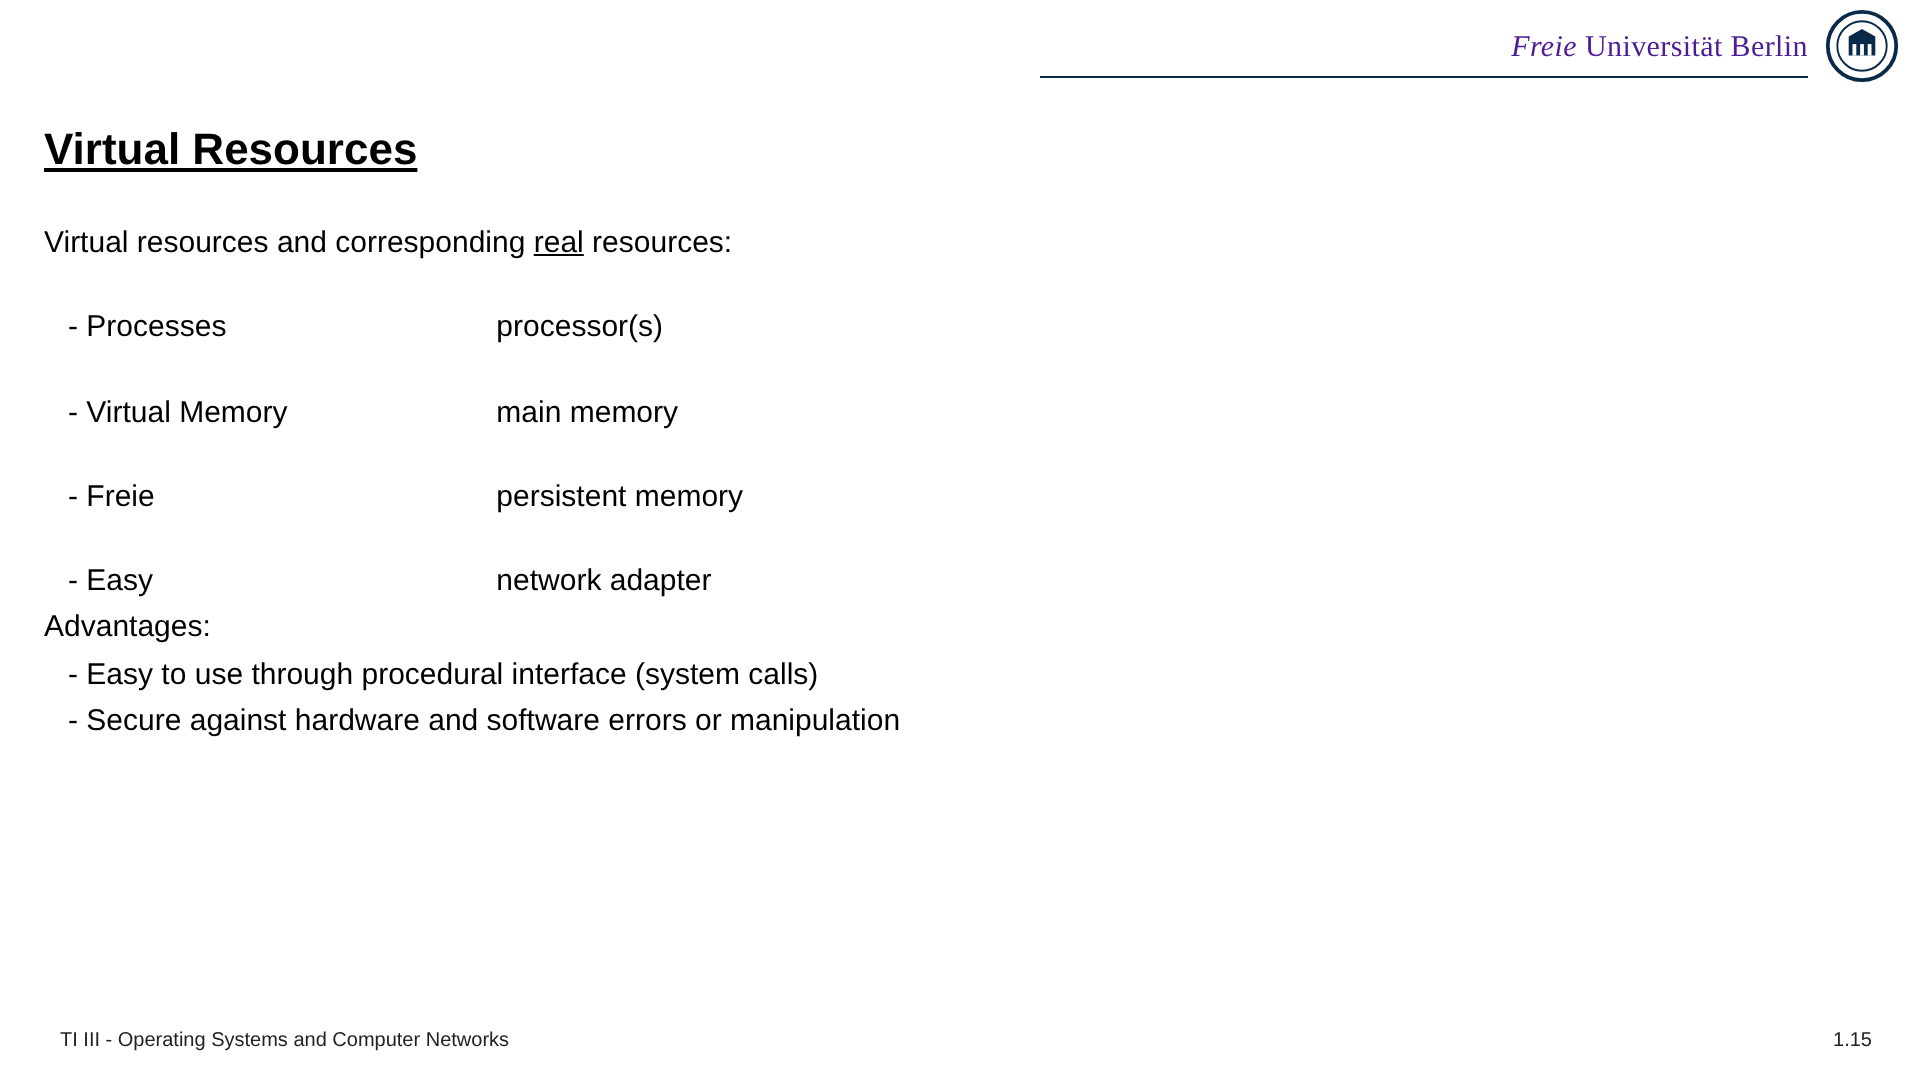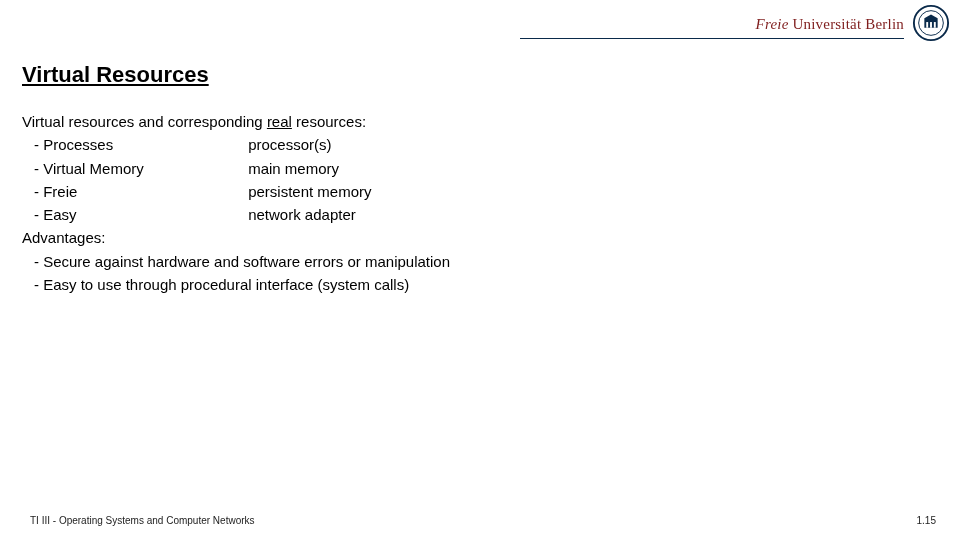--- a/index.html
+++ b/index.html
@@ -19,21 +19,21 @@
     right: 0;
     left: 0;
     height: 46px;
   }
   .header-brand {
     position: absolute;
     right: 56px;
     top: 16px;
     font-family: Georgia, "Times New Roman", serif;
     font-size: 15px;
-    color: #7f1d1d;
+    color: #4c1d95;
     letter-spacing: 0.2px;
   }
   .header-brand .it {
     font-style: italic;
   }
   .header-seal {
     position: absolute;
     right: 10px;
     top: 4px;
     width: 38px;
@@ -65,20 +65,21 @@
   .lead .u { text-decoration: underline; }
   .col-left {
     display: inline-block;
     width: 210px;
   }
   .col-right {
     display: inline-block;
   }
   .row {
     padding-left: 12px;
+    margin-top: 19px;
   }
   .advantages {
   }
   .adv-row {
     padding-left: 12px;
   }
   .footer-left {
     position: absolute;
     left: 30px;
     bottom: 14px;
@@ -134,19 +135,19 @@
     <span class="col-left">- Freie</span>
     <span class="col-right">persistent memory</span>
   </div>
   <div class="row">
     <span class="col-left">- Easy</span>
     <span class="col-right">network adapter</span>
   </div>
 
   <div class="advantages">
     <div>Advantages:</div>
+    <div class="adv-row">- Easy to use through procedural interface (system calls)</div>
     <div class="adv-row">- Secure against hardware and software errors or manipulation</div>
-    <div class="adv-row">- Easy to use through procedural interface (system calls)</div>
   </div>
 </div>
 
 <div class="footer-left">TI III - Operating Systems and Computer Networks</div>
 <div class="footer-right">1.15</div>
 
 </body></html>

